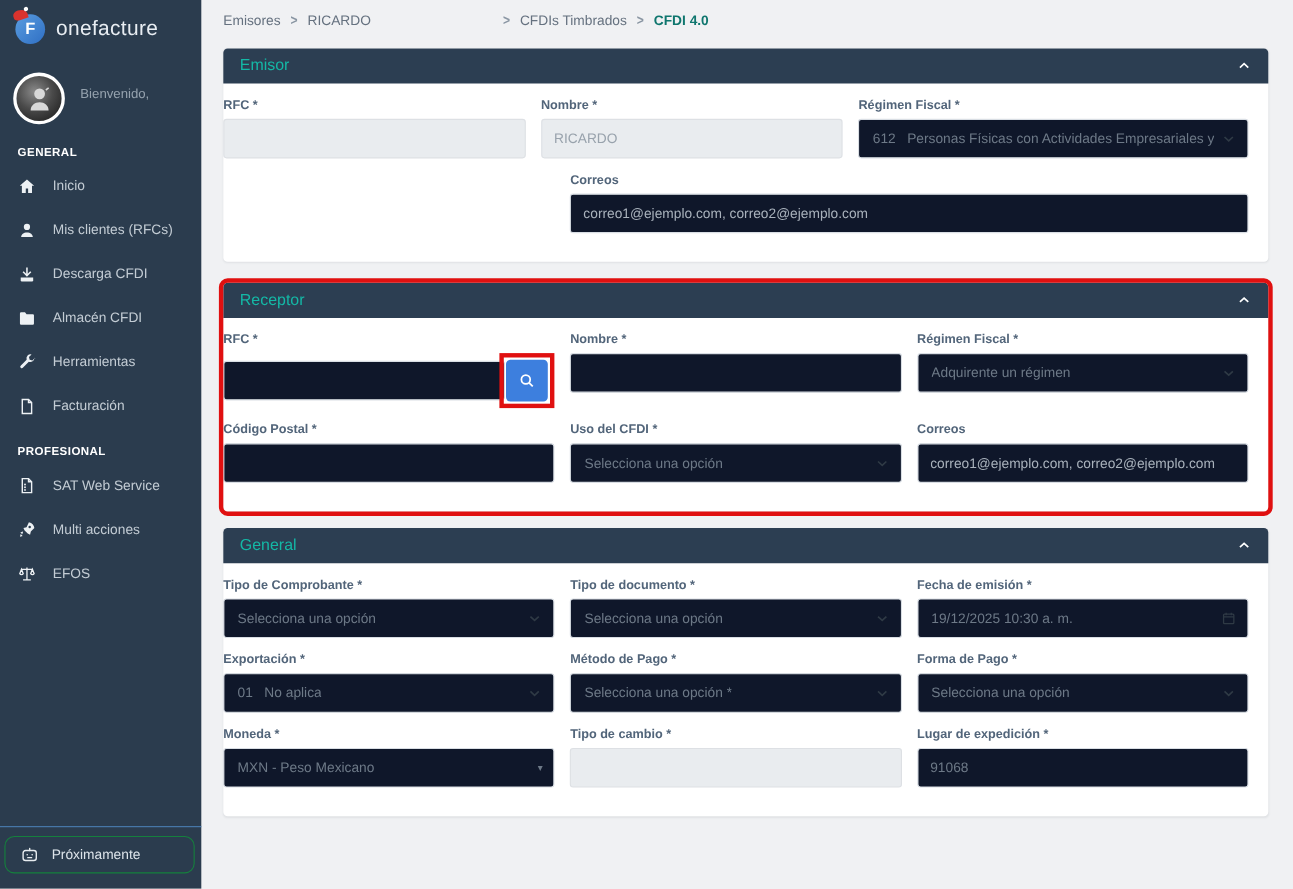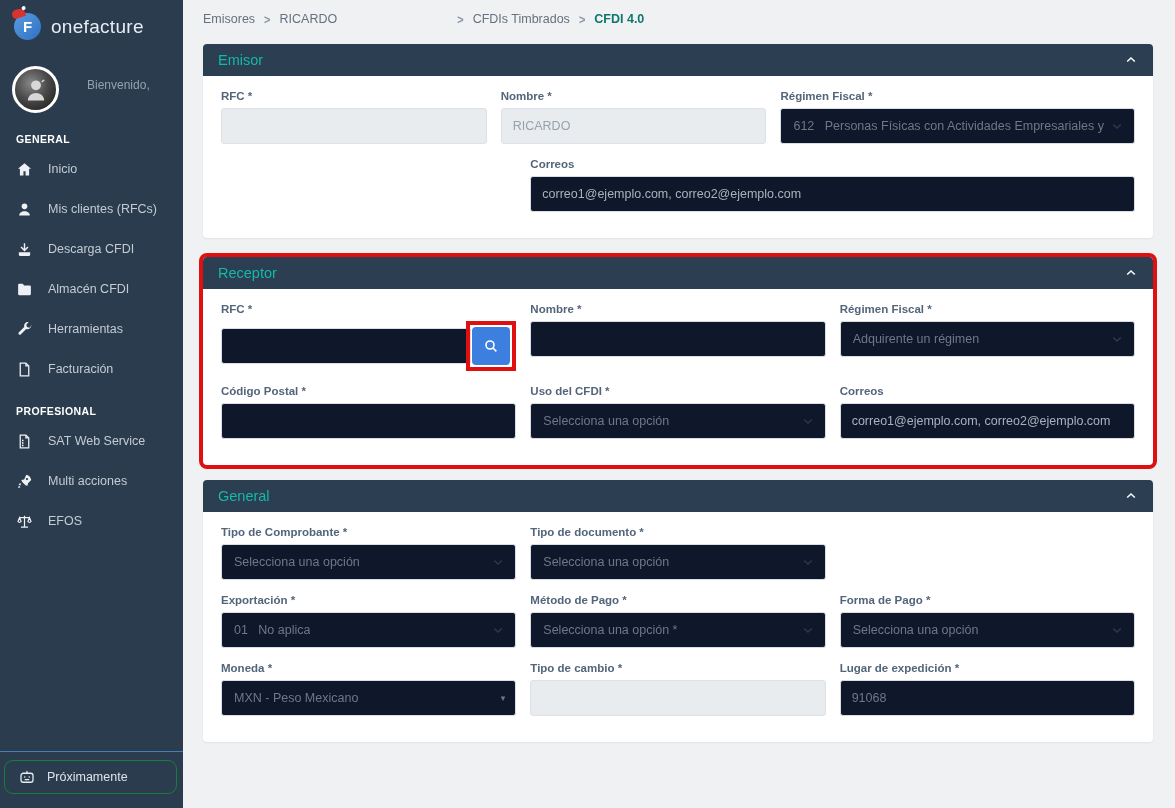--- a/index.html
+++ b/index.html
@@ -10,21 +10,21 @@
   .sidebar { width:183px; min-width:183px; height:808px; background:#2b3c4e; display:flex; flex-direction:column; }
   .brand { display:flex; align-items:center; gap:10px; padding:13px 14px 10px 14px; }
   .logo-circle { position:relative; width:27px; height:27px; border-radius:50%;
     background:linear-gradient(135deg,#5a9de0,#2f6fc4); color:#fff; font-weight:bold; font-size:15px;
     display:flex; align-items:center; justify-content:center; }
   .santa-hat { position:absolute; top:-4px; left:-2px; width:13px; height:9px; background:#d9332e;
     border-radius:60% 80% 0 50%; transform:rotate(-18deg); }
   .santa-hat:after { content:""; position:absolute; right:-2px; top:-1px; width:4px; height:4px; background:#fff; border-radius:50%; }
   .brand-name { color:#e8edf2; font-size:19px; letter-spacing:.3px; }
 
-  .profile { display:flex; gap:28px; padding:16px 12px 4px 12px; }
+  .profile { display:flex; gap:14px; padding:16px 12px 4px 12px; }
   .avatar { width:47px; height:47px; border-radius:50%; border:3px solid #fff;
     background:radial-gradient(circle at 40% 35%, #8a8a8a 0%, #4a4a4a 45%, #161616 100%);
     display:flex; align-items:center; justify-content:center; overflow:hidden; }
   .avatar svg { width:28px; height:28px; color:#d8d8d8; }
   .welcome { color:#95a2ae; font-size:12px; margin-top:12px; }
 
   .section-label { padding:16px 16px 4px 16px; color:#ffffff; font-size:10.5px; font-weight:bold; letter-spacing:.4px; }
   .nav-item { height:40px; display:flex; align-items:center; gap:15px; padding:0 16px; color:#c3ccd4; font-size:12.5px; cursor:pointer; }
   .nav-item svg { width:17px; height:17px; color:#edf1f4; flex:none; }
 
@@ -41,21 +41,21 @@
   .crumb.current { font-weight:bold; color:#0f766e; cursor:default; }
   .crumb-sep { color:#8a96a3; font-size:11px; font-weight:bold; transform:scaleY(1.2); }
   .crumb-spacer { width:102px; }
 
   .panel { background:#fff; border-radius:4px; box-shadow:0 1px 2px rgba(40,50,60,.08);margin-top:16px; }
   .panel-header { background:#2c3e52; color:#14b8a6; height:32px; padding:0 15px; border-radius:4px 4px 0 0;
     display:flex; justify-content:space-between; align-items:center; }
   .panel-title { font-size:14.5px; }
   .collapse-toggle { background:none; border:none; color:#fff; display:flex; align-items:center; cursor:pointer; }
   .collapse-toggle svg { width:14px; height:14px; }
-  .panel-body { padding:0 18px 26px 18px; }
+  .panel-body { padding:0 18px 26px 0; }
   .frow { display:grid; grid-template-columns:repeat(3,1fr); column-gap:14px; }
   .field label { display:block; margin:14px 0 6px 0; font-size:11.5px; font-weight:bold; color:#52657a; }
   .span23 { grid-column:2 / 4; }
 
   .control { width:100%; height:36px; border:1px solid #d9dee4; border-radius:3px;
     font-size:12.5px; color:#6d7987; background:#0f172a; font-family:"Liberation Sans", sans-serif; }
   input.control { padding:0 11px; }
   input.control::placeholder { color:#a9b2bc; }
   input.control:disabled { background:#e9ecef; border-color:#dde0e4; color:#98a2ac; }
   .select, .datebox { display:flex; align-items:center; justify-content:space-between; padding:0 10px 0 12px; cursor:pointer; }
@@ -314,20 +314,30 @@
         </div>
         <div class="field">
           <label>Tipo de documento *</label>
           <div class="control select">
             <span class="val">Selecciona una opción</span>
             <svg viewBox="0 0 24 24" fill="none" stroke="currentColor" stroke-width="2.6">
                 <path d="M5.5 9.5l6.5 6 6.5-6"></path>
               </svg>
           </div>
         </div>
+        <div class="field">
+          <label>Fecha de emisión *</label>
+          <div class="control datebox">
+            <span class="val">19/12/2025 10:30 a. m.</span>
+            <svg viewBox="0 0 24 24" fill="none" stroke="currentColor" stroke-width="2">
+                <rect x="4" y="5.5" width="16" height="15" rx="1.5"></rect>
+                <path d="M8 3.5v4M16 3.5v4M4 10h16"></path>
+              </svg>
+          </div>
+        </div>
       </div>
       <div class="frow">
         <div class="field">
           <label>Exportación *</label>
           <div class="control select">
             <span class="val">01   No aplica</span>
             <svg viewBox="0 0 24 24" fill="none" stroke="currentColor" stroke-width="2.6">
                 <path d="M5.5 9.5l6.5 6 6.5-6"></path>
               </svg>
           </div>

